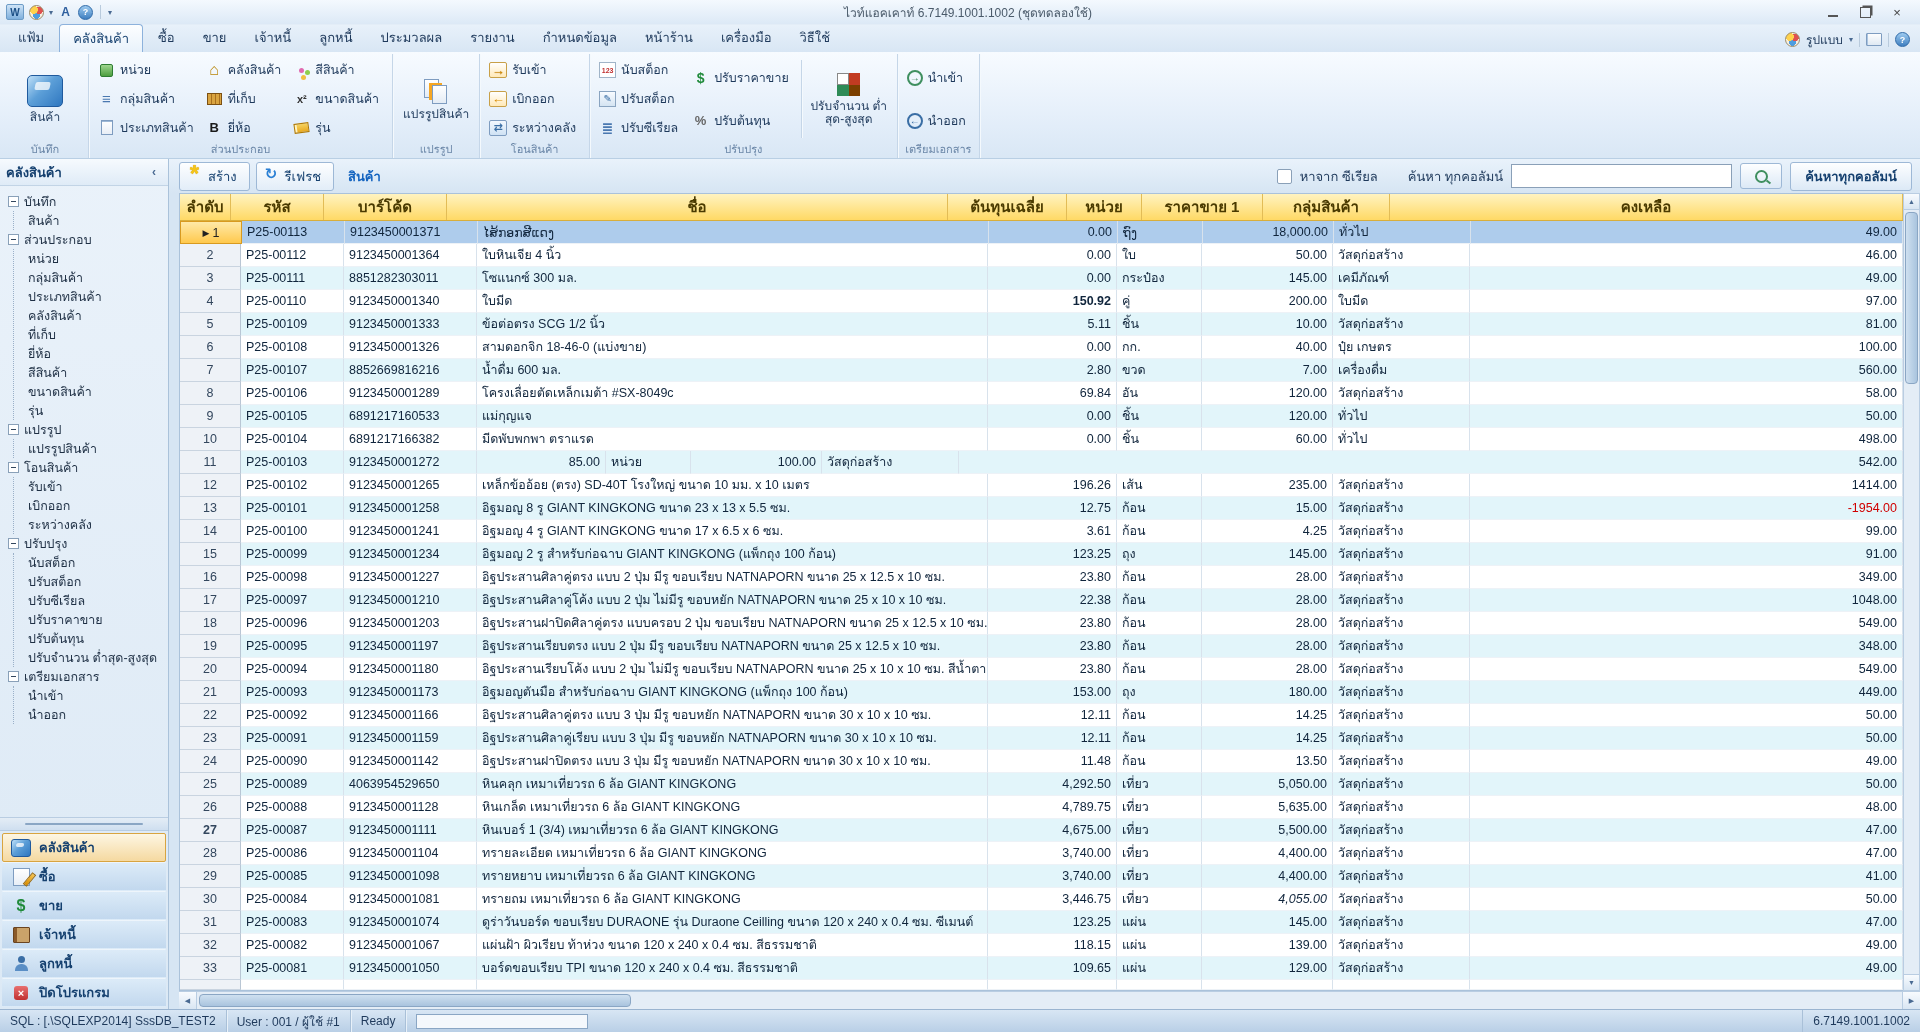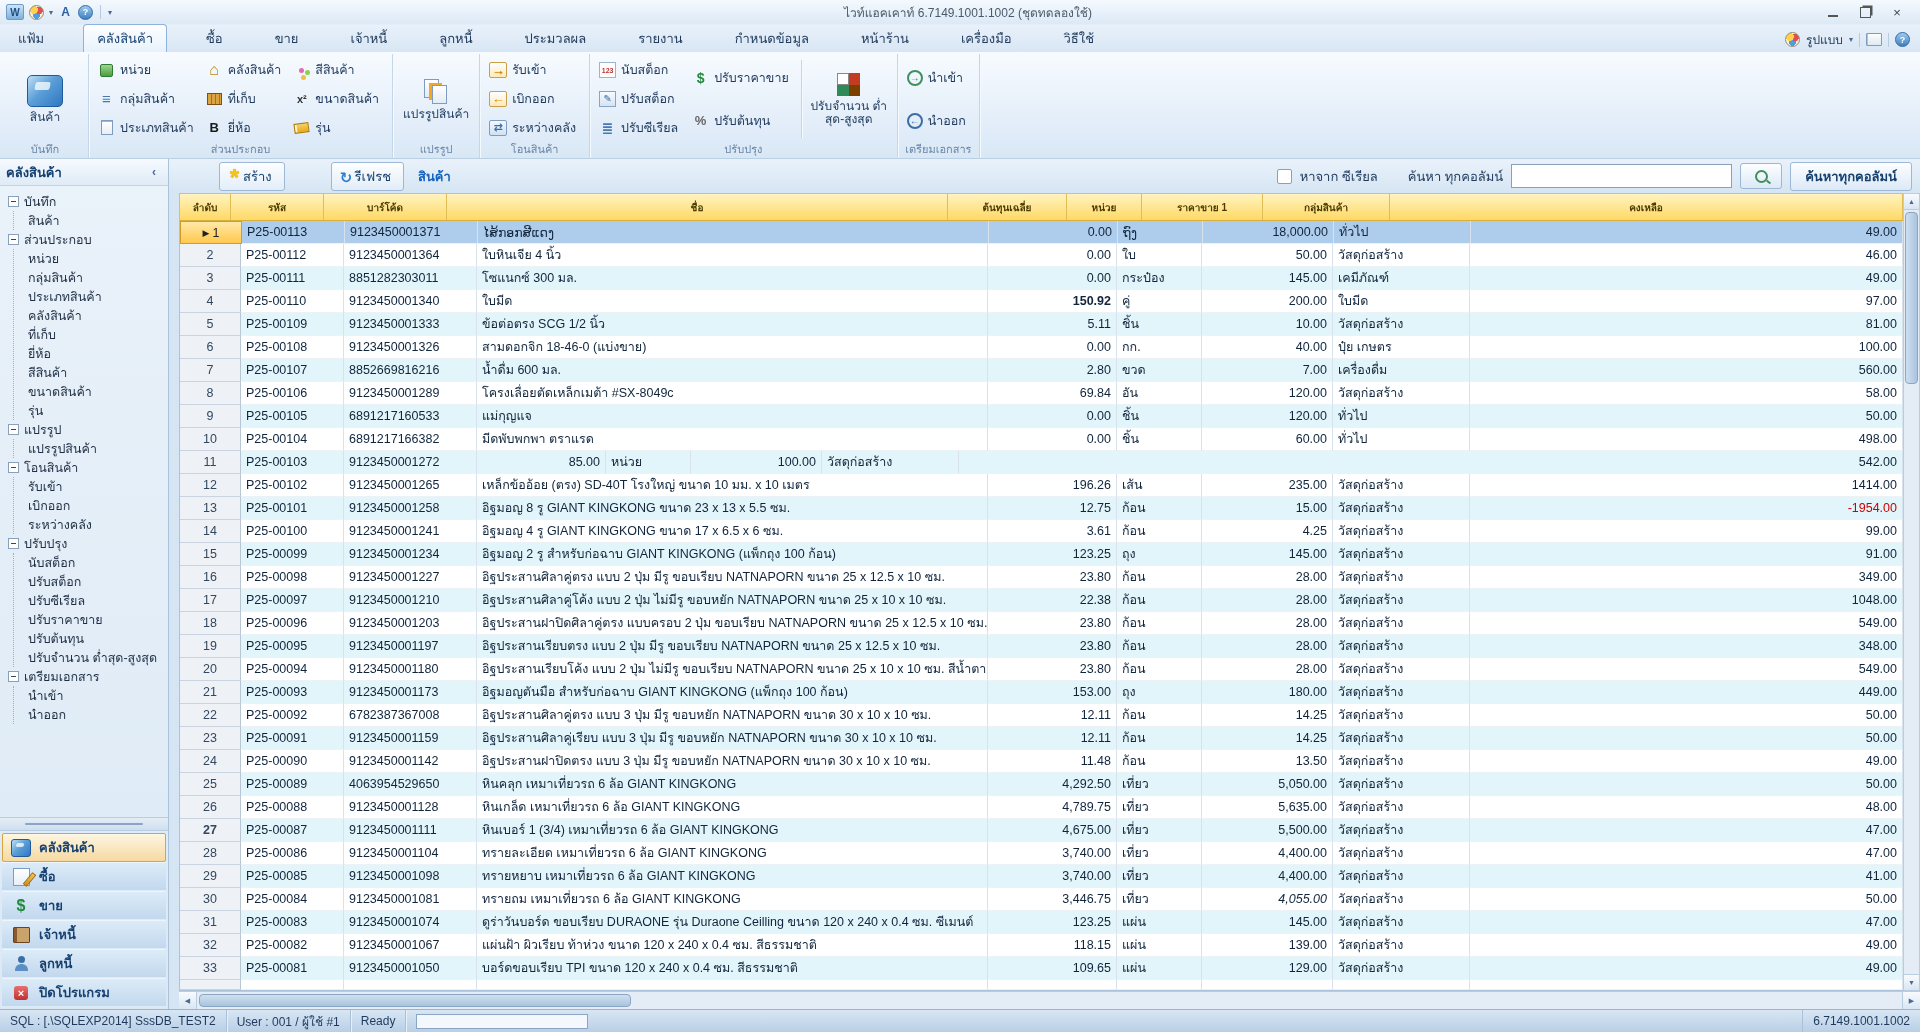--- a/index.html
+++ b/index.html
@@ -101,37 +101,37 @@
   .n-sale{color:#1f8a3a;font-weight:bold;font-size:16px;}
   .n-creditor{width:15px;height:14px;background:linear-gradient(90deg,#8a5a2a 0 3px,#caa36a 3px);border:1px solid #6a4420;border-radius:1px;}
   .n-debtor{position:relative;width:14px;height:15px;}
   .n-debtor::before{content:"";position:absolute;left:4px;top:0;width:7px;height:7px;border-radius:50%;background:#3a6ea5;}
   .n-debtor::after{content:"";position:absolute;left:1px;bottom:0;width:13px;height:7px;border-radius:6px 6px 0 0;background:#5a8ec5;}
   .n-exit{width:14px;height:14px;border-radius:3px;background:linear-gradient(#e87070,#c03030);color:#fff;font-size:11px;display:flex;align-items:center;justify-content:center;}
 
   
   .content{flex:1;display:flex;flex-direction:column;min-width:0;}
   .ctoolbar{height:34px;flex:none;display:flex;align-items:center;padding:0 8px 0 10px;background:linear-gradient(#e9f2fb,#d6e5f3);gap:6px;}
-  .tbtn{display:flex;align-items:flex-end;padding:3px 12px 3px 6px;background:linear-gradient(#fdfeff,#e2edf8);border:1px solid #9db8d6;border-radius:3px;color:#15406f;margin-left:40px;}
+  .tbtn{display:flex;align-items:flex-start;gap:5px;padding:3px 12px 3px 6px;background:linear-gradient(#fdfeff,#e2edf8);border:1px solid #9db8d6;border-radius:3px;color:#15406f;}
   .i-create::before{content:"*";color:#f5c518;font-size:24px;line-height:10px;text-shadow:0 0 1px #c08a00;}
   .i-refresh::before{content:"↻";color:#2a7fd4;font-size:15px;}
   .view-tab{color:#1464c0;font-weight:bold;margin-left:8px;}
   .ctoolbar-right{margin-left:auto;display:flex;align-items:center;gap:8px;}
   .checkbox{width:13px;height:13px;background:#fff;border:1px solid #8aa0b8;border-radius:2px;}
   .search-input{width:215px;height:20px;background:#fff;border:1px solid #8aa0b8;}
   .search-btn{width:40px;height:24px;background:linear-gradient(#fdfeff,#dcE9f6);border:1px solid #9db8d6;border-radius:3px;display:flex;align-items:center;justify-content:center;}
   .mag{width:9px;height:9px;border:2px solid #3f8f5f;border-radius:50%;position:relative;}
   .mag::after{content:"";position:absolute;width:5px;height:2px;background:#3f8f5f;right:-5px;bottom:-2px;transform:rotate(40deg);}
   .searchall-btn{padding:3px 14px;background:linear-gradient(#fdfeff,#dcE9f6);border:1px solid #9db8d6;border-radius:3px;color:#15406f;font-weight:bold;}
 
   
   .grid-wrap{flex:1;display:flex;min-height:0;padding-left:10px;}
   .grid{flex:1;display:flex;flex-direction:column;min-width:0;background:#fff;border:1px solid #aac2da;border-right:none;}
   .thead{display:flex;flex:none;height:26px;background:linear-gradient(#fff3c0,#ffd965);border-bottom:1px solid #d8ae3c;color:#4a3a00;font-weight:bold;}
-  .thead .hcell{display:flex;align-items:center;justify-content:center;border-right:1px solid #e2bc56;overflow:hidden;white-space:nowrap;font-size:10px;}
+  .thead .hcell{display:flex;align-items:center;justify-content:center;border-right:1px solid #e2bc56;overflow:hidden;white-space:nowrap;font-size:15px;}
   .tbody{flex:1;overflow:hidden;display:flex;flex-direction:column;}
   .trow{display:flex;height:23px;flex:none;background:#fff;}
   .trow.alt{background:#e2f5fa;}
   .trow.sel{background:#aeccec;}
   .tcell{display:flex;align-items:center;padding:0 5px;border-right:1px solid #d8e2ec;border-bottom:1px solid #edf2f7;overflow:hidden;white-space:nowrap;font-size:12.5px;color:#10253c;}
   .tcell.r{justify-content:flex-end;}
   .tcell.c{justify-content:center;}
   .tcell.idx{background:#eef2f7;border-right:1px solid #b9c6d4;border-bottom:1px solid #c9d4e0;color:#33475e;}
   .trow.sel .tcell.idx{background:linear-gradient(#ffe9a8,#ffc94d);border:1px solid #d89a20;color:#222;}
   .selmark{margin-right:3px;font-size:9px;color:#222;}
@@ -178,21 +178,21 @@
           <span class="wb-min"></span>
         </span>
       <span class="winbtn">
           <span class="wb-max"></span>
         </span>
       <span class="winbtn">×</span>
     </div>
   </div>
 
   <div class="tabrow">
-    <div id="menu-tabs" style="display:flex;align-items:center;gap:24px;">
+    <div id="menu-tabs" style="display:flex;align-items:flex-start;">
         <div class="mtab">แฟ้ม</div>
         <div class="mtab active">คลังสินค้า</div>
         <div class="mtab">ซื้อ</div>
         <div class="mtab">ขาย</div>
         <div class="mtab">เจ้าหนี้</div>
         <div class="mtab">ลูกหนี้</div>
         <div class="mtab">ประมวลผล</div>
         <div class="mtab">รายงาน</div>
         <div class="mtab">กำหนดข้อมูล</div>
         <div class="mtab">หน้าร้าน</div>
@@ -1103,21 +1103,21 @@
                 </div>
               </div>
               <div class="trow">
                 <div class="tcell idx c" style="width: 50px; flex: 0 0 auto;">
                   <span>22</span>
                 </div>
                 <div class="tcell" style="width: 92px; flex: 0 0 auto;">
                   <span>P25-00092</span>
                 </div>
                 <div class="tcell" style="width: 122px; flex: 0 0 auto;">
-                  <span>6782387367008</span>
+                  <span>9123450001166</span>
                 </div>
                 <div class="tcell" style="width: 500px; flex: 0 0 auto;">
                   <span>อิฐประสานศิลาคู่ตรง แบบ 3 ปุ่ม มีรู ขอบหยัก NATNAPORN ขนาด 30 x 10 x 10 ซม.</span>
                 </div>
                 <div class="tcell r" style="width: 118px; flex: 0 0 auto;">
                   <span>12.11</span>
                 </div>
                 <div class="tcell" style="width: 74px; flex: 0 0 auto;">
                   <span>ก้อน</span>
                 </div>

